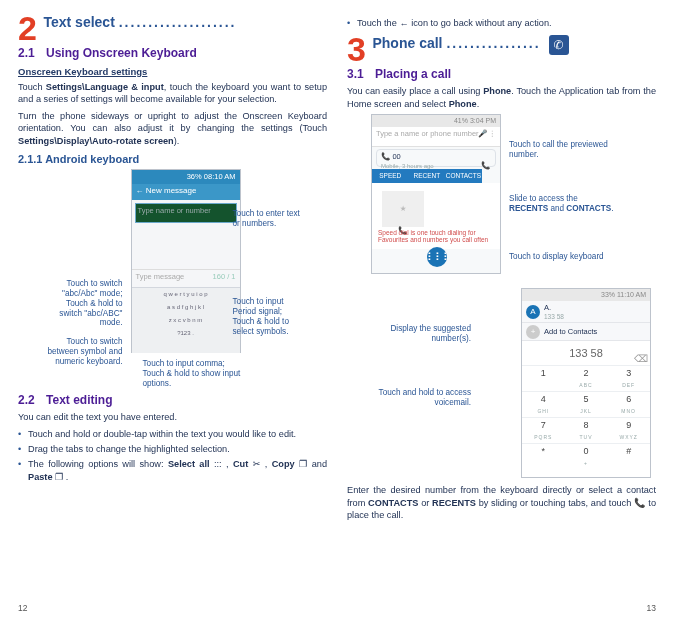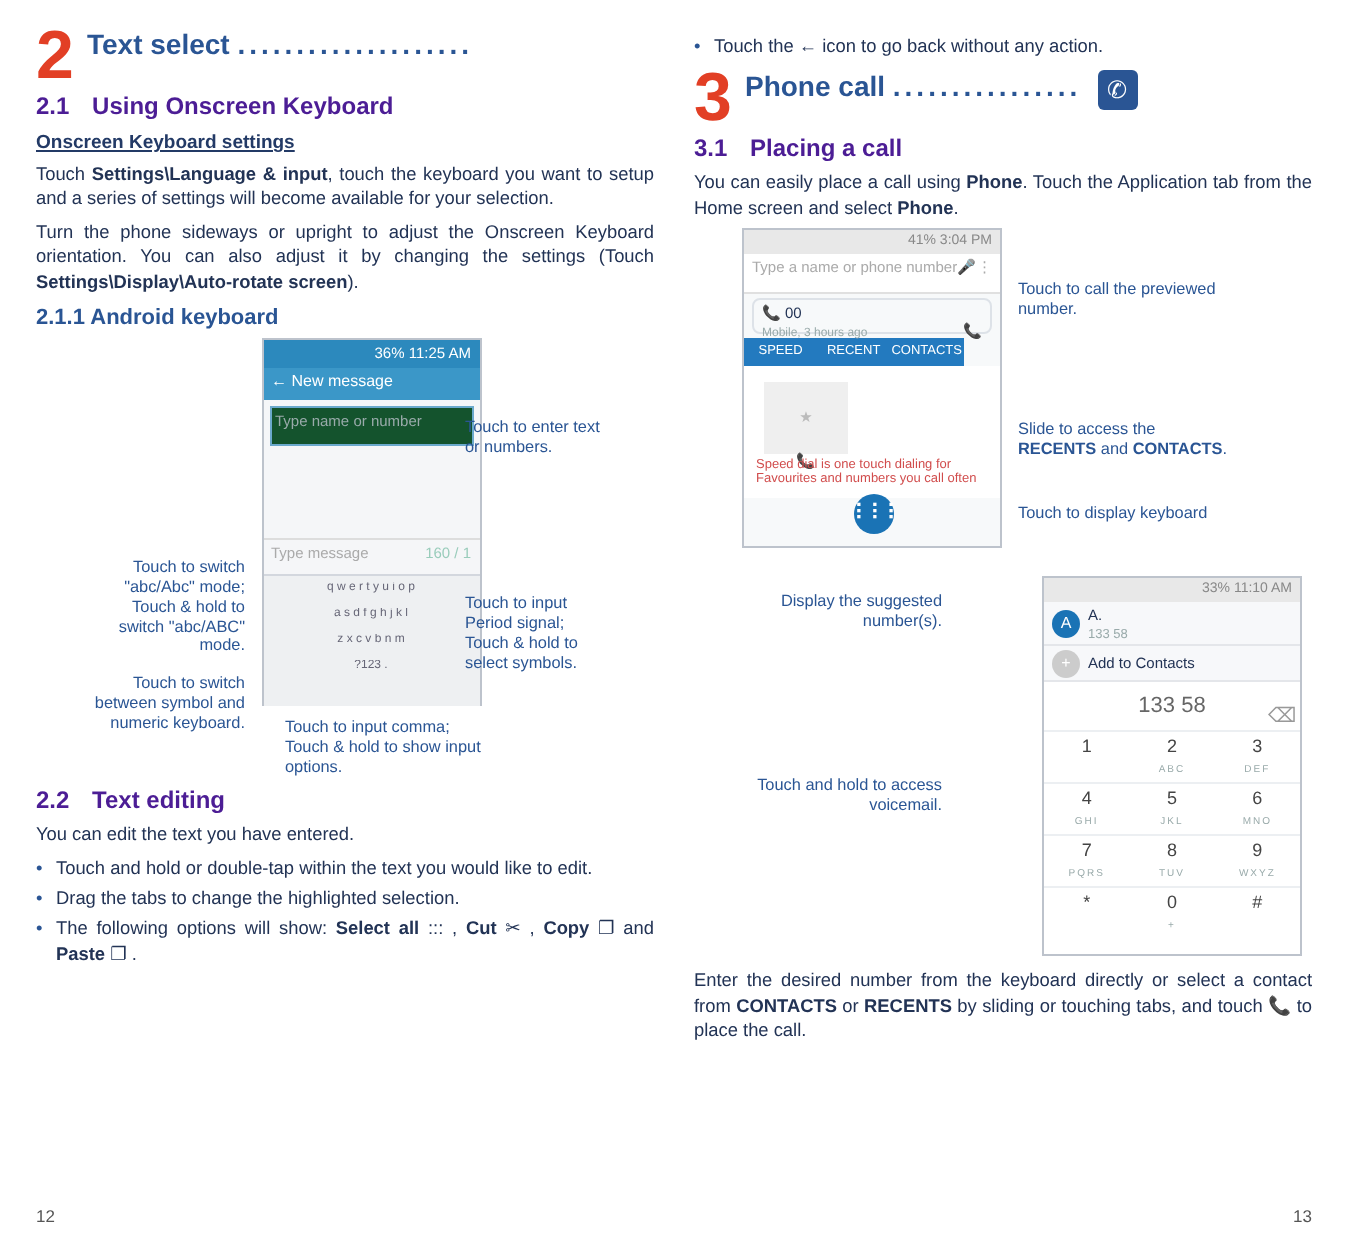--- a/index.html
+++ b/index.html
@@ -145,21 +145,21 @@
 
     <p>Turn the phone sideways or upright to adjust the Onscreen Keyboard orientation. You can also adjust it by changing the settings (Touch <b>Settings\Display\Auto-rotate screen</b>).</p>
 
     <div class="h3">
       <span class="num">2.1.1</span>
       <span>Android keyboard</span>
     </div>
 
     <div class="fig1">
       <div class="shot">
-        <div class="bar">36%  11:25 AM</div>
+        <div class="bar">36%  08:10 AM</div>
         <div class="title">← <span>New message</span></div>
         <div class="field">Type name or number</div>
         <div class="msg">
           <span style="float:right;color:#9cb;">160 / 1</span>
           <span>Type message</span>
         </div>
         <div class="kbd">
           <div class="row">q w e r t y u i o p</div>
           <div class="row">a s d f g h j k l</div>
           <div class="row">z x c v b n m</div>
@@ -228,26 +228,26 @@
           <span>RECENT</span>
           <span>CONTACTS</span>
         </div>
         <div class="body">
           <div class="big">★<span style="display:block;line-height:8px;">📞</span></div>
           <div class="txt">Speed dial is one touch dialing for Favourites and numbers you call often</div>
         </div>
         <div class="fab">⠇⠇⠇</div>
       </div>
       <div class="callout" style="left:138px;top:26px;width:100px;">Touch to call the previewed number.</div>
-      <div class="callout" style="left:138px;top:96px;width:110px;">Slide to access the <b>RECENTS</b> and <b>CONTACTS</b>.</div>
+      <div class="callout" style="left:138px;top:80px;width:110px;">Slide to access the <b>RECENTS</b> and <b>CONTACTS</b>.</div>
       <div class="callout" style="left:138px;top:138px;width:100px;">Touch to display keyboard</div>
     </div>
 
     <div class="fig3">
-      <div class="callout left" style="left:0;top:8px;width:100px;">Display the suggested number(s).</div>
+      <div class="callout left" style="left:0;top:36px;width:100px;">Display the suggested number(s).</div>
       <div class="callout left" style="left:0;top:100px;width:100px;">Touch and hold to access voicemail.</div>
       <div class="shot3">
         <div class="bar">33%  11:10 AM</div>
         <div class="sel">
           <span class="av">A</span>
           <span>
             <span>A.</span><br>
             <span style="color:#9aa;font-size:6.5px;">133 58</span>
           </span>
         </div>

